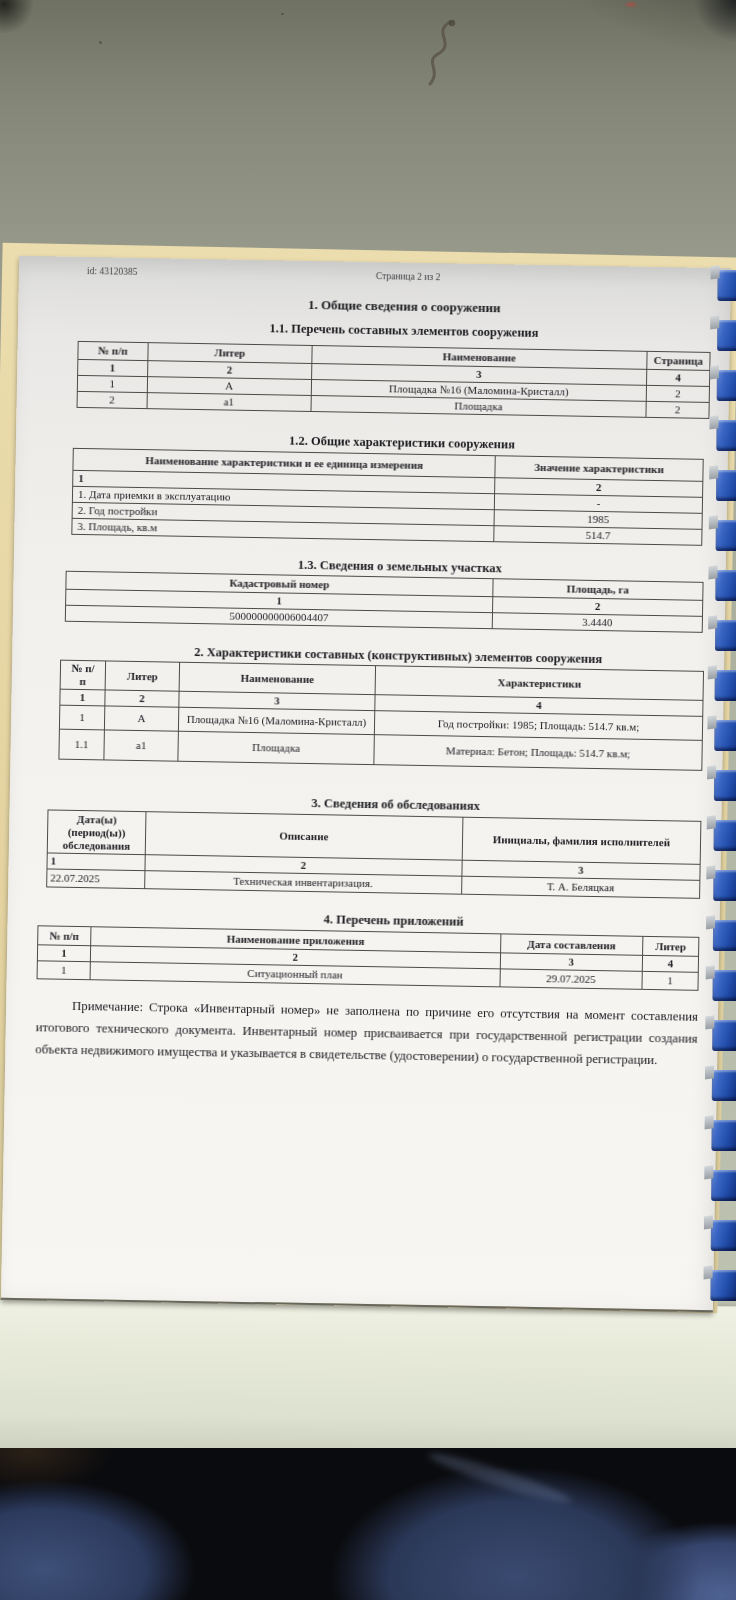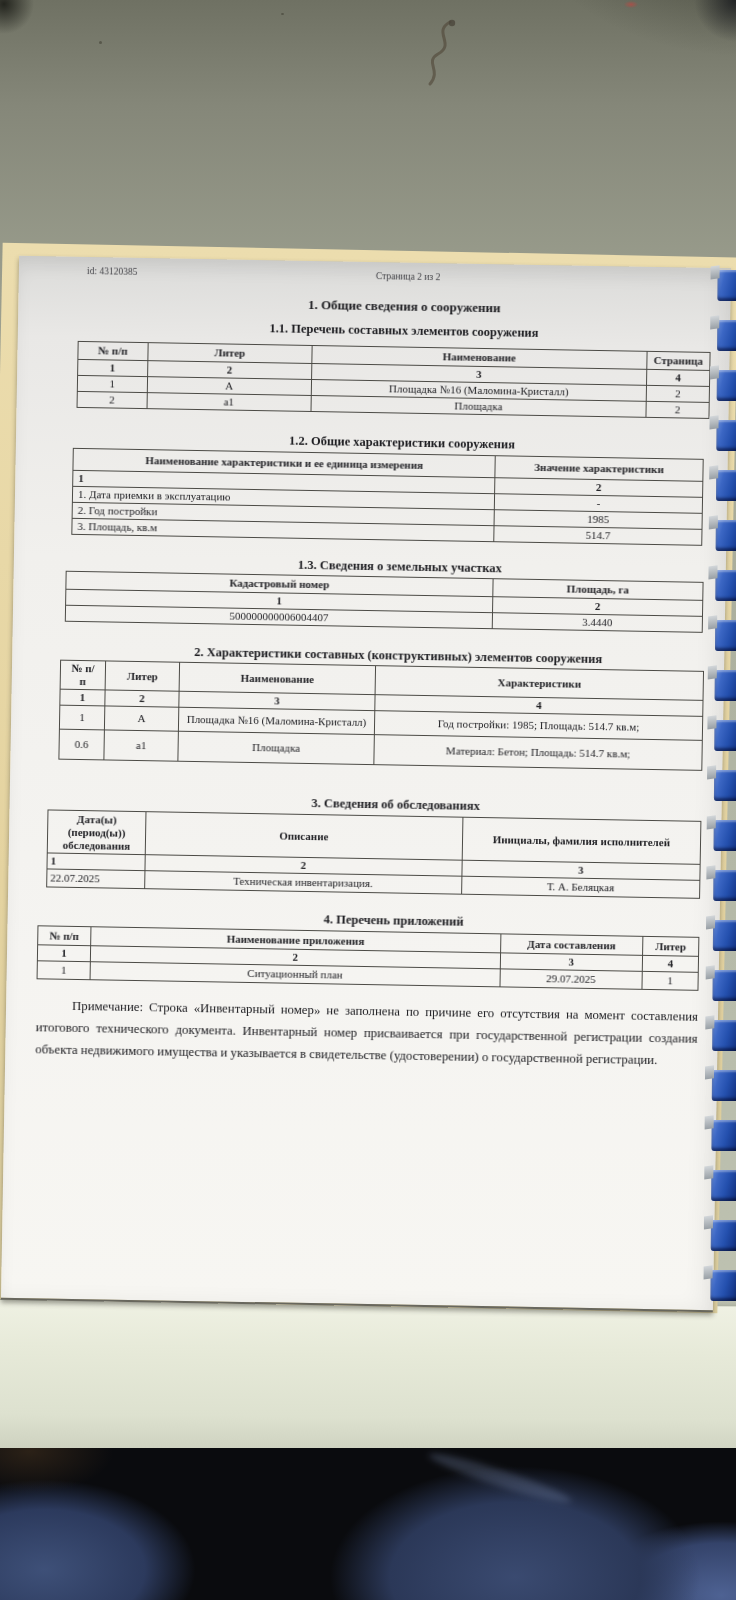--- a/index.html
+++ b/index.html
@@ -250,21 +250,21 @@
             <td>3</td>
             <td>4</td>
           </tr>
           <tr class="r1">
             <td>1</td>
             <td>А</td>
             <td>Площадка №16 (Маломина-Кристалл)</td>
             <td>Год постройки: 1985; Площадь: 514.7 кв.м;</td>
           </tr>
           <tr class="r2">
-            <td>0.6</td>
+            <td>1.1</td>
             <td>а1</td>
             <td>Площадка</td>
             <td>Материал: Бетон; Площадь: 514.7 кв.м;</td>
           </tr>
         </tbody>
       </table>
 
       <p class="h gap31">3. Сведения об обследованиях</p>
       <table class="t t3">
         <colgroup>

